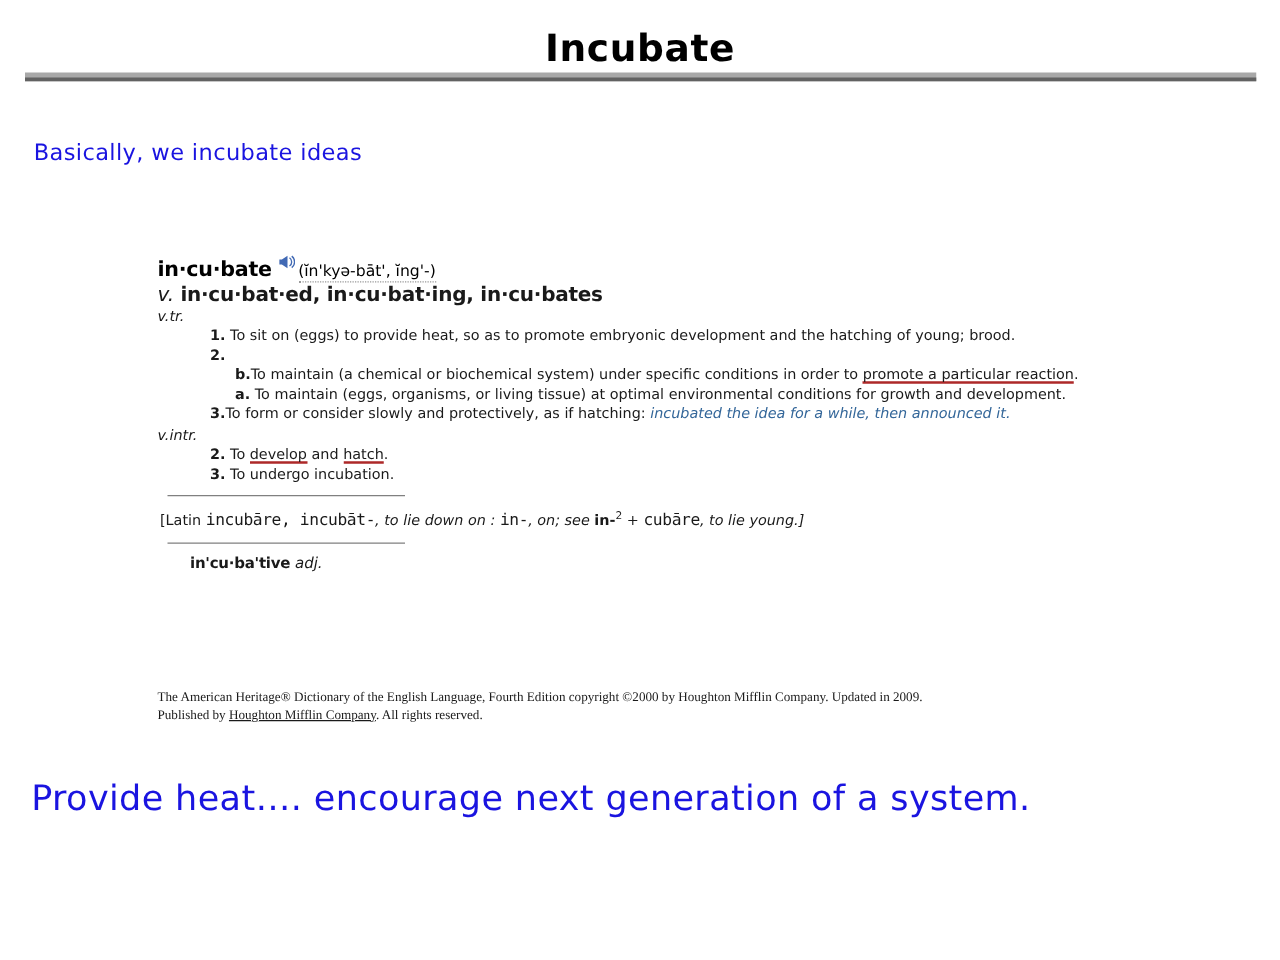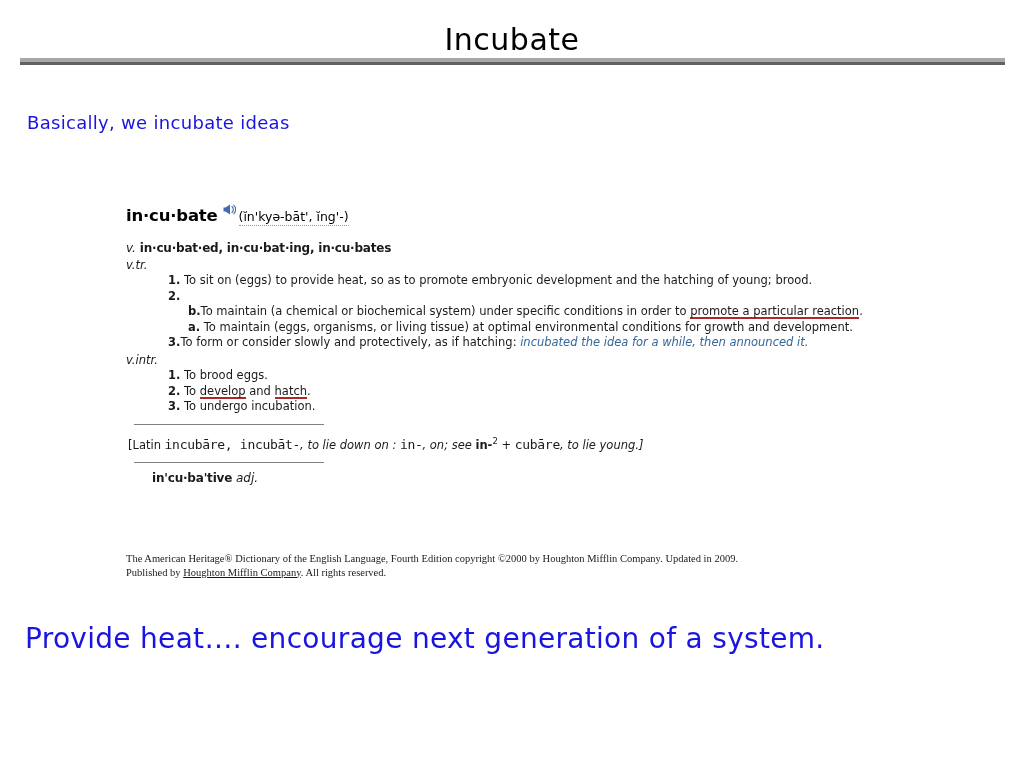--- a/index.html
+++ b/index.html
@@ -19,21 +19,21 @@
 
   
   .slide-title {
     position: absolute;
     left: 0;
     top: 22px;
     width: 1024px;
     text-align: center;
     font-family: "DejaVu Sans", sans-serif;
     font-size: 30px;
-    font-weight: 400;
+    font-weight: 700;
     color: #000000;
     letter-spacing: 0.5px;
     line-height: 36px;
   }
 
   .title-rule {
     position: absolute;
     left: 20px;
     top: 58px;
     width: 985px;
@@ -87,22 +87,22 @@
   }
   .pron {
     font-size: 12.5px;
     color: #000;
     border-bottom: 1px dotted #999;
     padding-bottom: 1px;
   }
 
   .infl-line {
     line-height: 16px;
-    font-size: 12px;
-    margin-top: 13px;
+    font-size: 16px;
+    margin-top: 1px;
   }
   .infl-line .pos { font-style: italic; font-weight: normal; }
   .infl-line .forms { font-weight: bold; letter-spacing: -0.2px; }
 
   .pos-block {
     font-style: italic;
     font-size: 11.5px;
     margin-top: 2px;
     line-height: 15px;
   }
@@ -235,24 +235,20 @@
     </ul>
     <li class="sense">
       <span class="num">3.</span><span>To form or consider slowly and protectively, as if hatching: </span><span class="example">incubated the idea for a while, then announced it.</span>
     </li>
   </ul>
 
   <div class="pos-block">v.intr.</div>
 
   <ul class="senses">
     <li class="sense">
-      <span class="num">1.</span>
-      <span>To brood eggs.</span>
-    </li>
-    <li class="sense">
       <span class="num">2.</span> <span>To </span><span class="redmark">develop</span><span> and </span><span class="redmark">hatch</span><span>.</span>
     </li>
     <li class="sense">
       <span class="num">3.</span>
       <span>To undergo incubation.</span>
     </li>
   </ul>
 
   <hr class="hr-thin">
 

